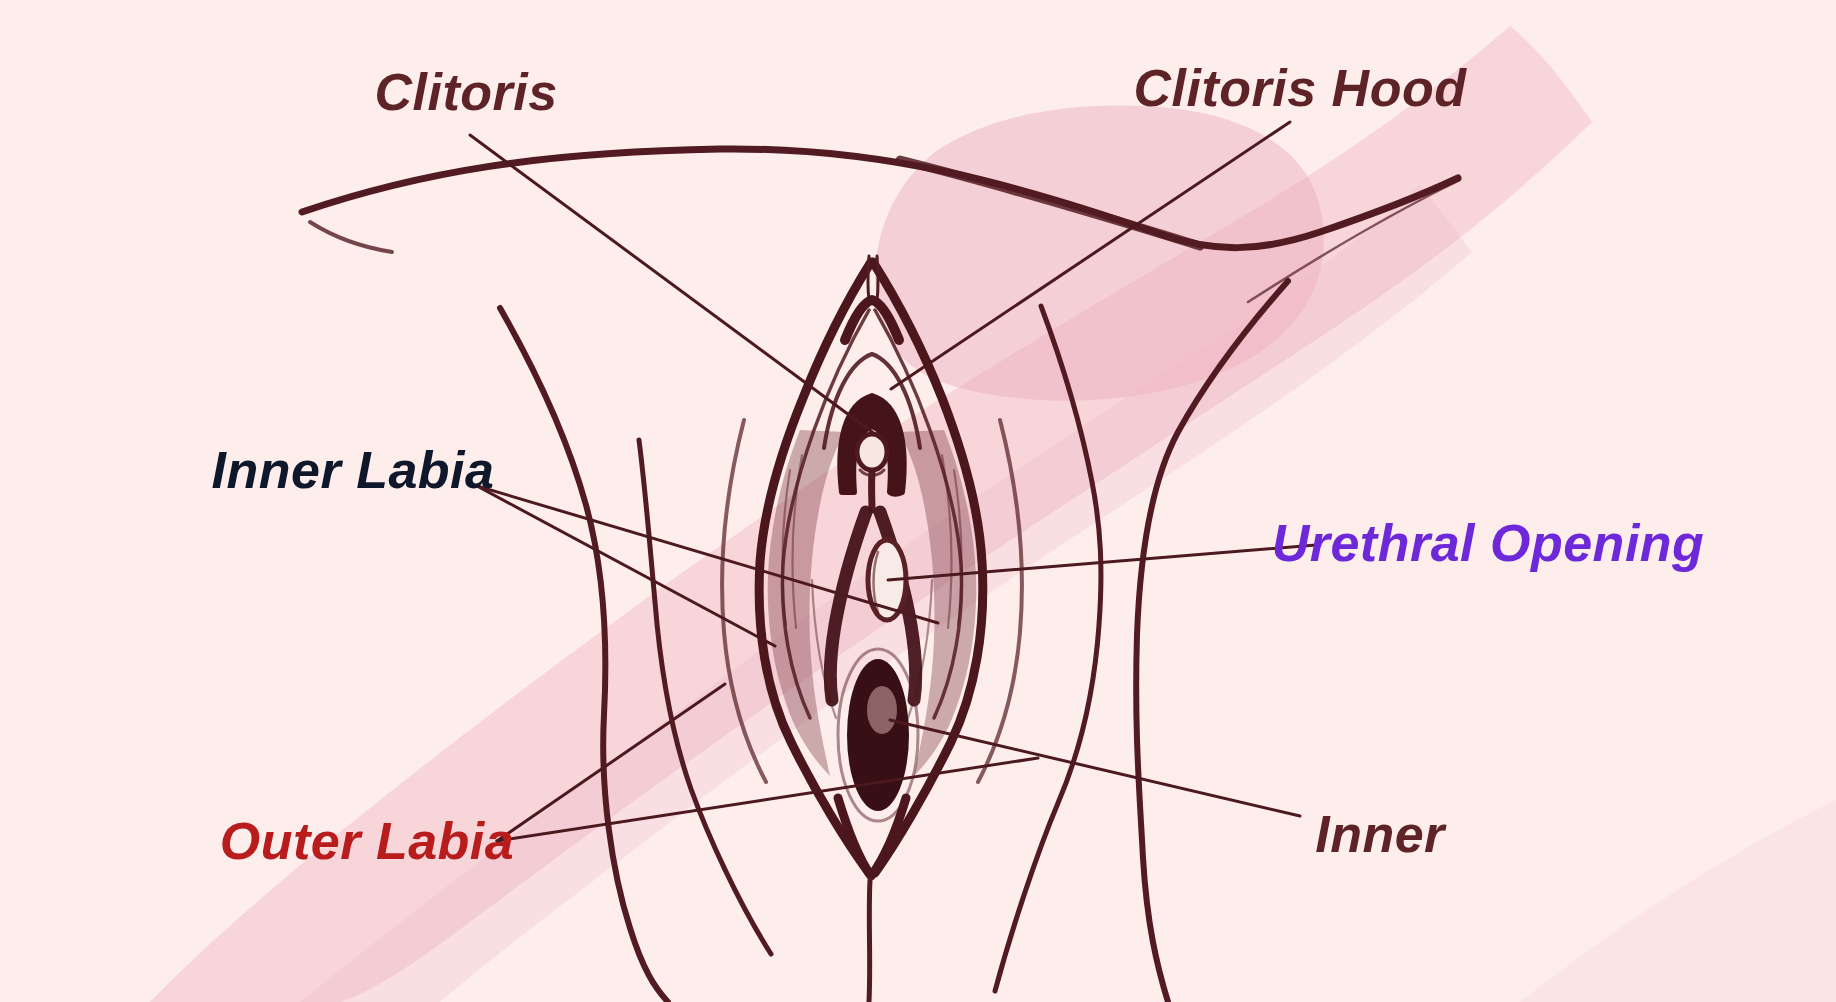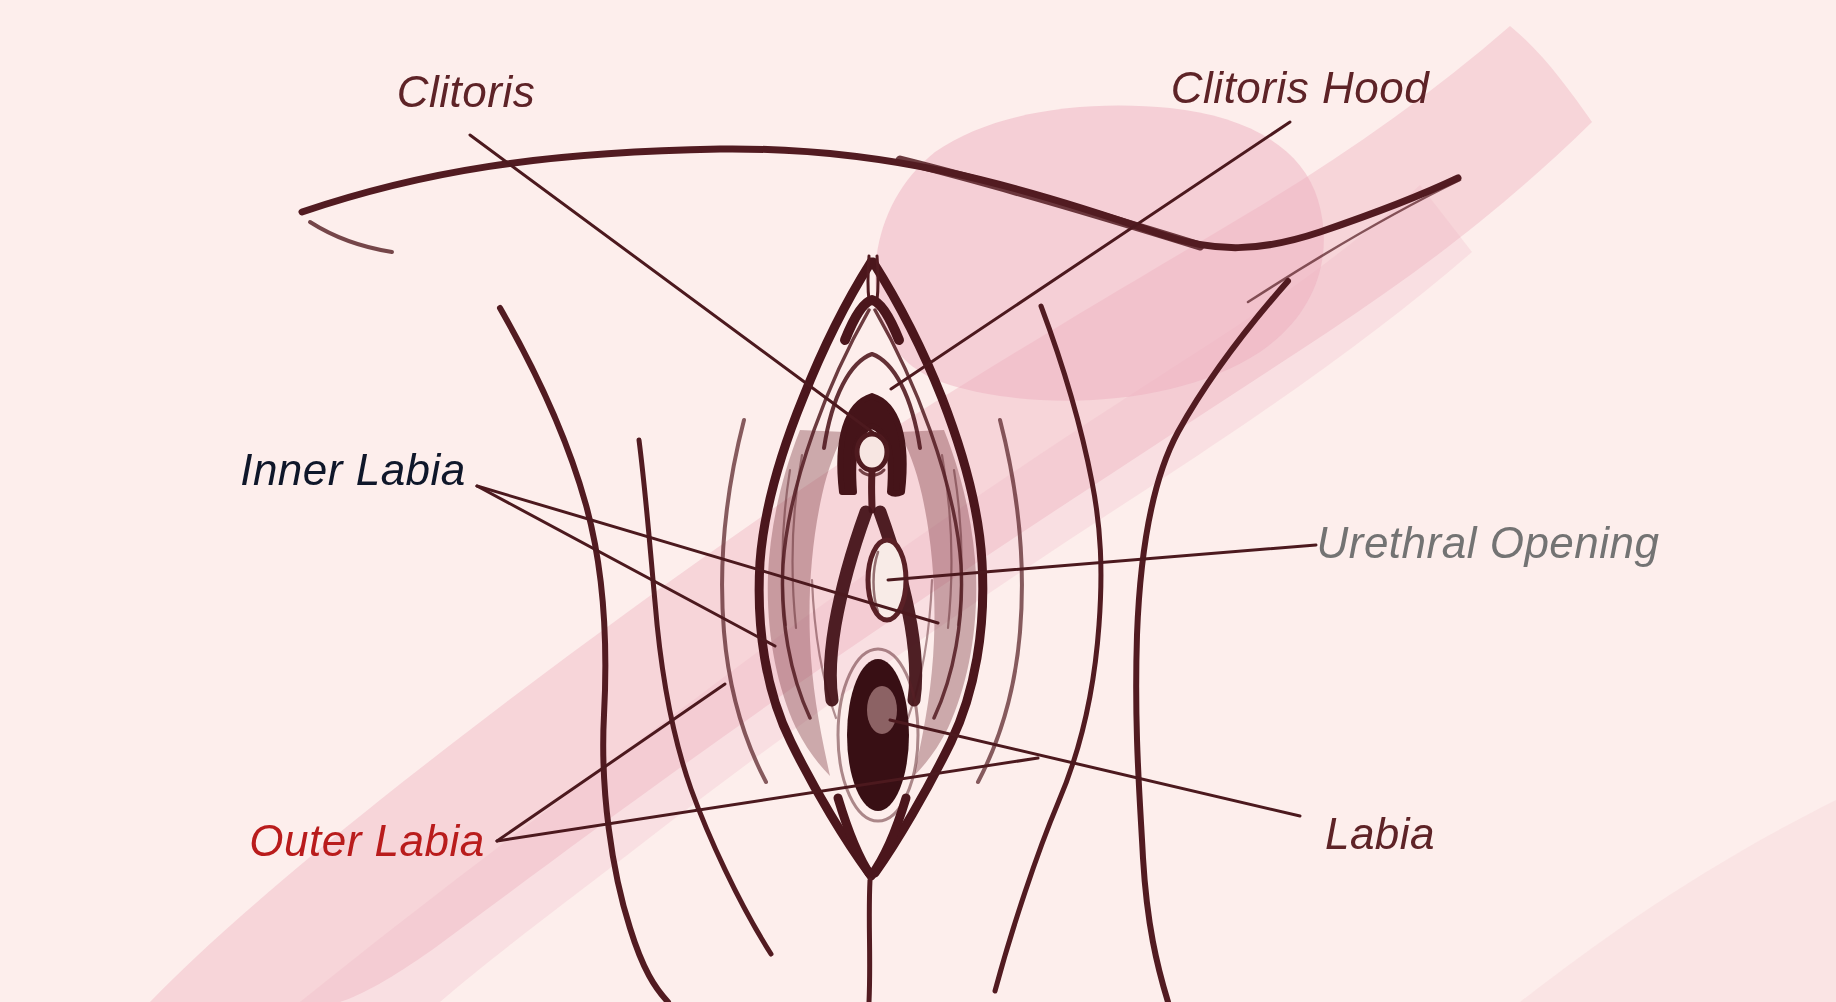--- a/index.html
+++ b/index.html
@@ -8,22 +8,22 @@
     width:1836px;height:1002px;
     overflow:hidden;
     background:#fdeeec;
     font-family:"Liberation Sans", sans-serif;
   }
   .stage svg{position:absolute;left:0;top:0;display:block;}
   .anat-label{
     position:absolute;
     transform:translate(-50%,-50%);
     font-style:italic;
-    font-weight:400;
-    font-size:44px;
+    font-weight:700;
+    font-size:52px;
     letter-spacing:.5px;
     color:#5e2327;
     white-space:nowrap;
     user-select:none;
   }
 </style>
 </head>
 <body>
 
 <div class="stage">
@@ -148,17 +148,17 @@
         <line x1="497" y1="841" x2="725" y2="684" stroke="#4c191e" stroke-width="3" stroke-linecap="round"></line>
         <line x1="497" y1="841" x2="1038" y2="758" stroke="#4c191e" stroke-width="3" stroke-linecap="round"></line>
         <line x1="1300" y1="816" x2="890" y2="720" stroke="#4c191e" stroke-width="3" stroke-linecap="round"></line>
       </g>
   </svg>
 
   <div id="labels">
     <div class="anat-label" style="left: 466px; top: 92px; color: rgb(94, 35, 39);">Clitoris</div>
     <div class="anat-label" style="left: 1300px; top: 88px; color: rgb(94, 35, 39);">Clitoris Hood</div>
     <div class="anat-label" style="left: 353px; top: 470px; color: #0f172a;">Inner Labia</div>
-    <div class="anat-label" style="left: 1488px; top: 543px; color: #737373;">Urethral Opening</div>
+    <div class="anat-label" style="left: 1488px; top: 543px; color: #6d28d9;">Urethral Opening</div>
     <div class="anat-label" style="left: 367px; top: 841px; color: #b91c1c;">Outer Labia</div>
-    <div class="anat-label" style="left: 1380px; top: 834px; color: rgb(94, 35, 39);">Labia</div>
+    <div class="anat-label" style="left: 1380px; top: 834px; color: rgb(94, 35, 39);">Inner</div>
   </div>
 </div>
 
 </body></html>

